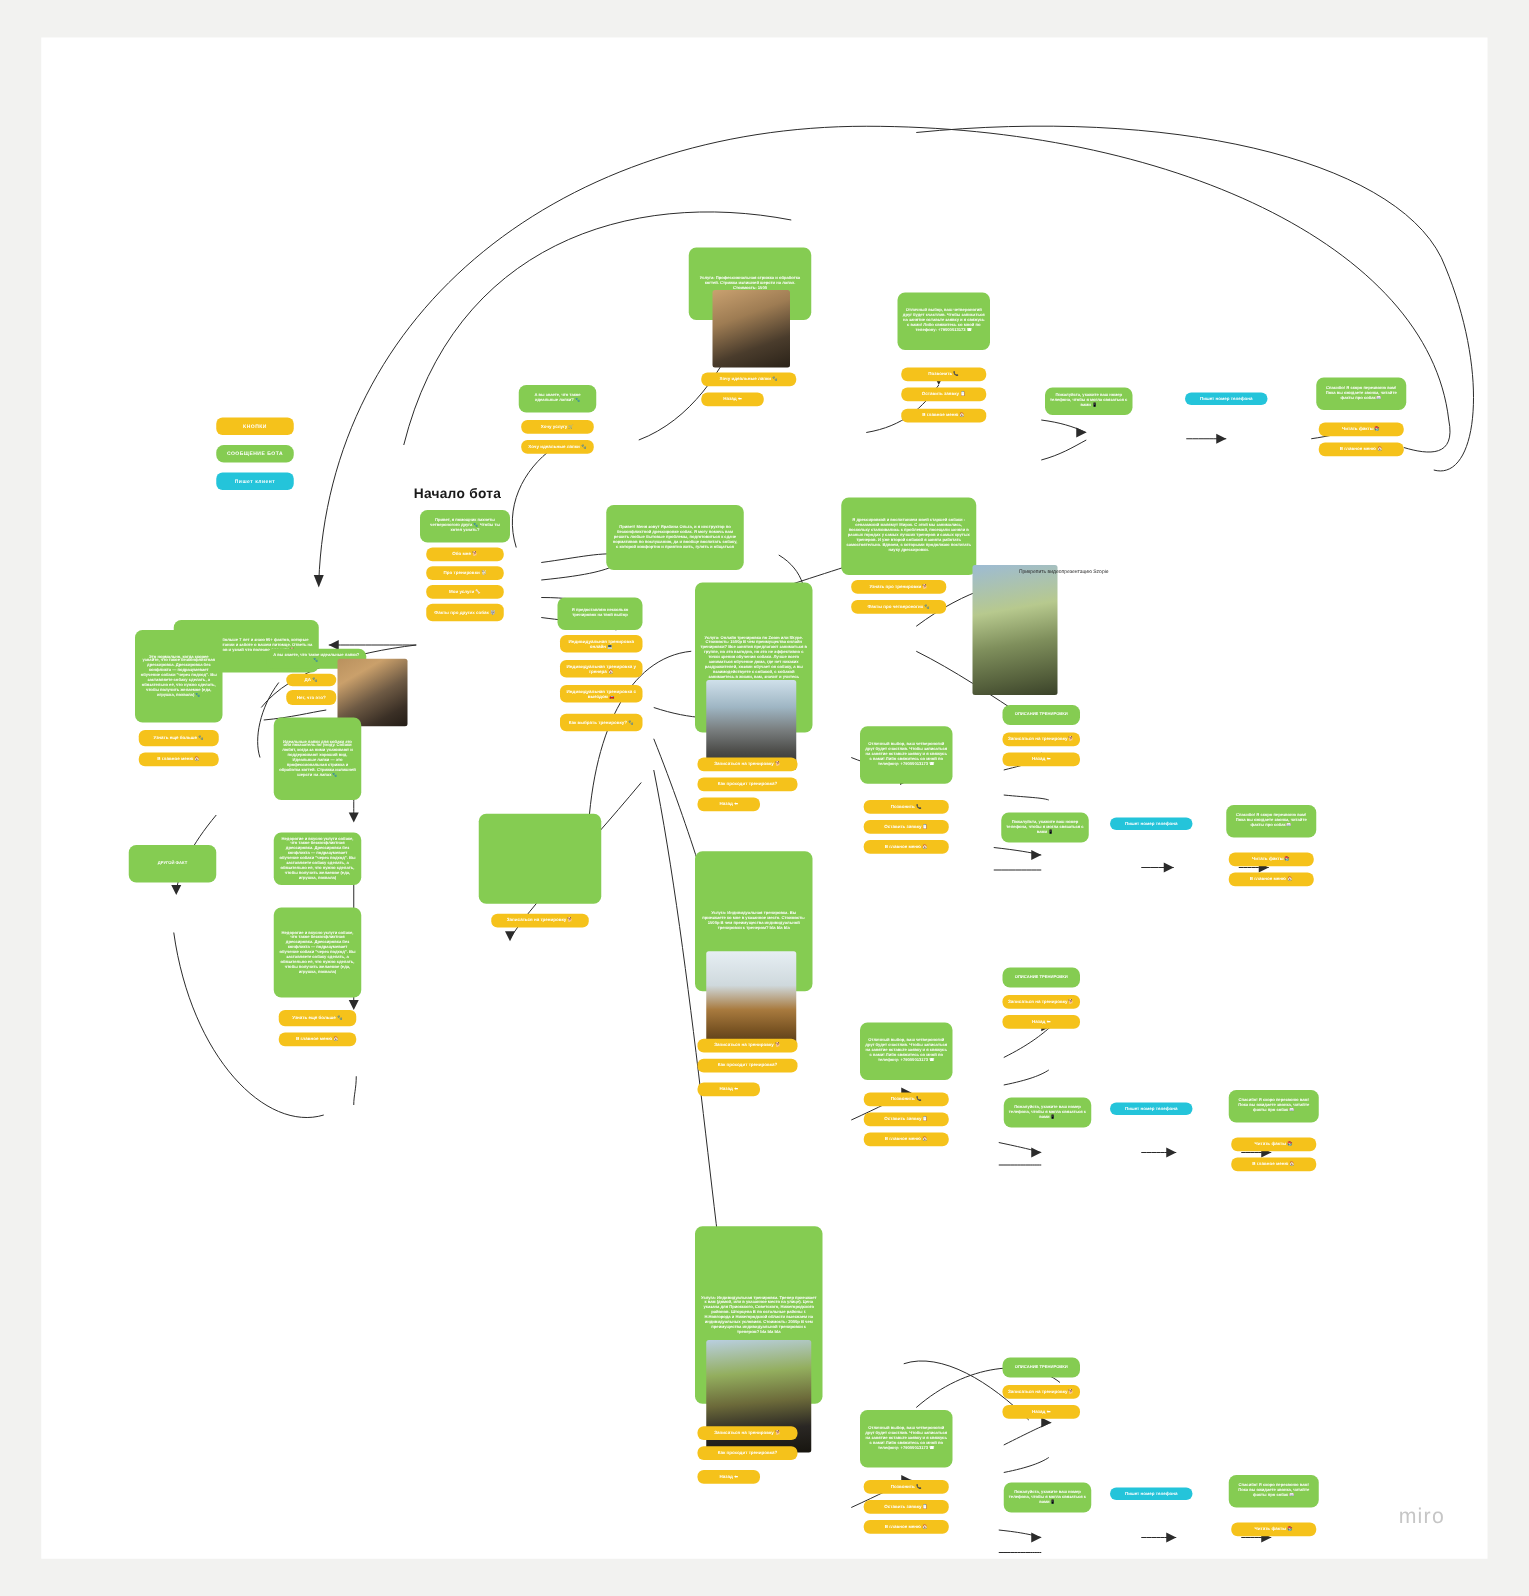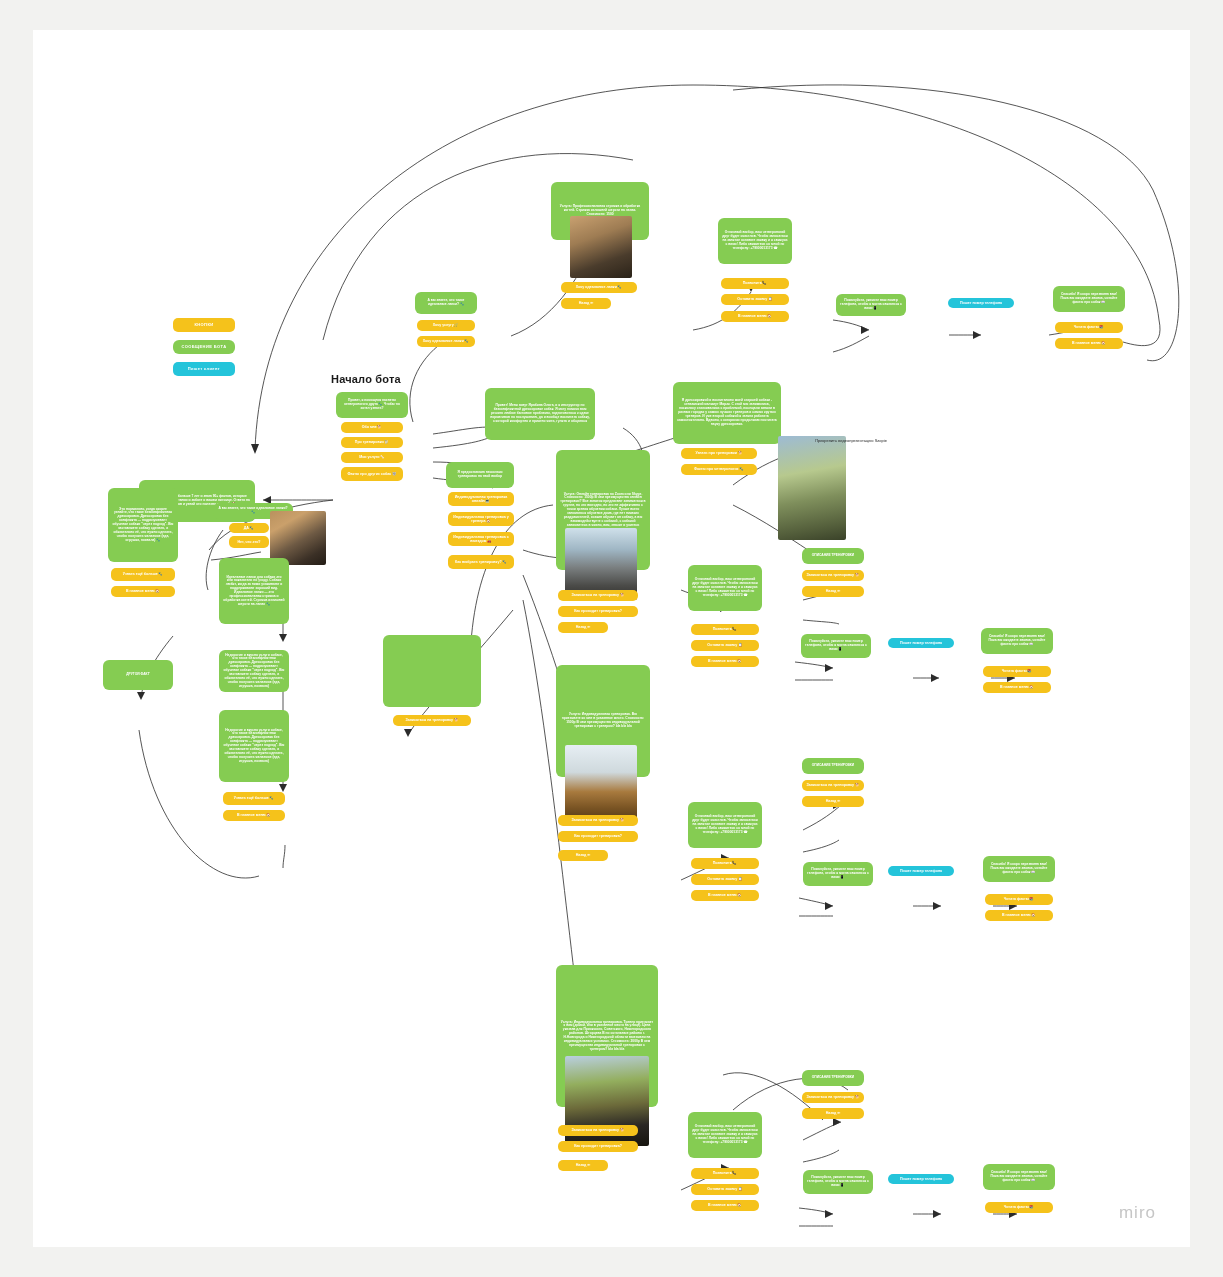--- a/index.html
+++ b/index.html
@@ -11,21 +11,21 @@
     overflow: hidden;
     position: relative;
   }
   #board {
     position: absolute;
     left: 33px; top: 30px;
     width: 1157px; height: 1217px;
     background: #ffffff;
     overflow: hidden;
   }
-  #canvas { position:absolute; left:0; top:0; width:1157px; height:1230px;text-decoration:underline; }
+  #canvas { position:absolute; left:0; top:16px; width:1157px; height:1230px;text-decoration:underline; }
   svg.edges { position:absolute; left:0; top:0; width:1157px; height:1217px; pointer-events:none; }
 
   .node {
     position: absolute;
     border-radius: 6px;
     display: flex; align-items: center; justify-content: center;
     text-align: center;
     padding: 3px 4px;
     line-height: 1.18;
     color: #ffffff;

